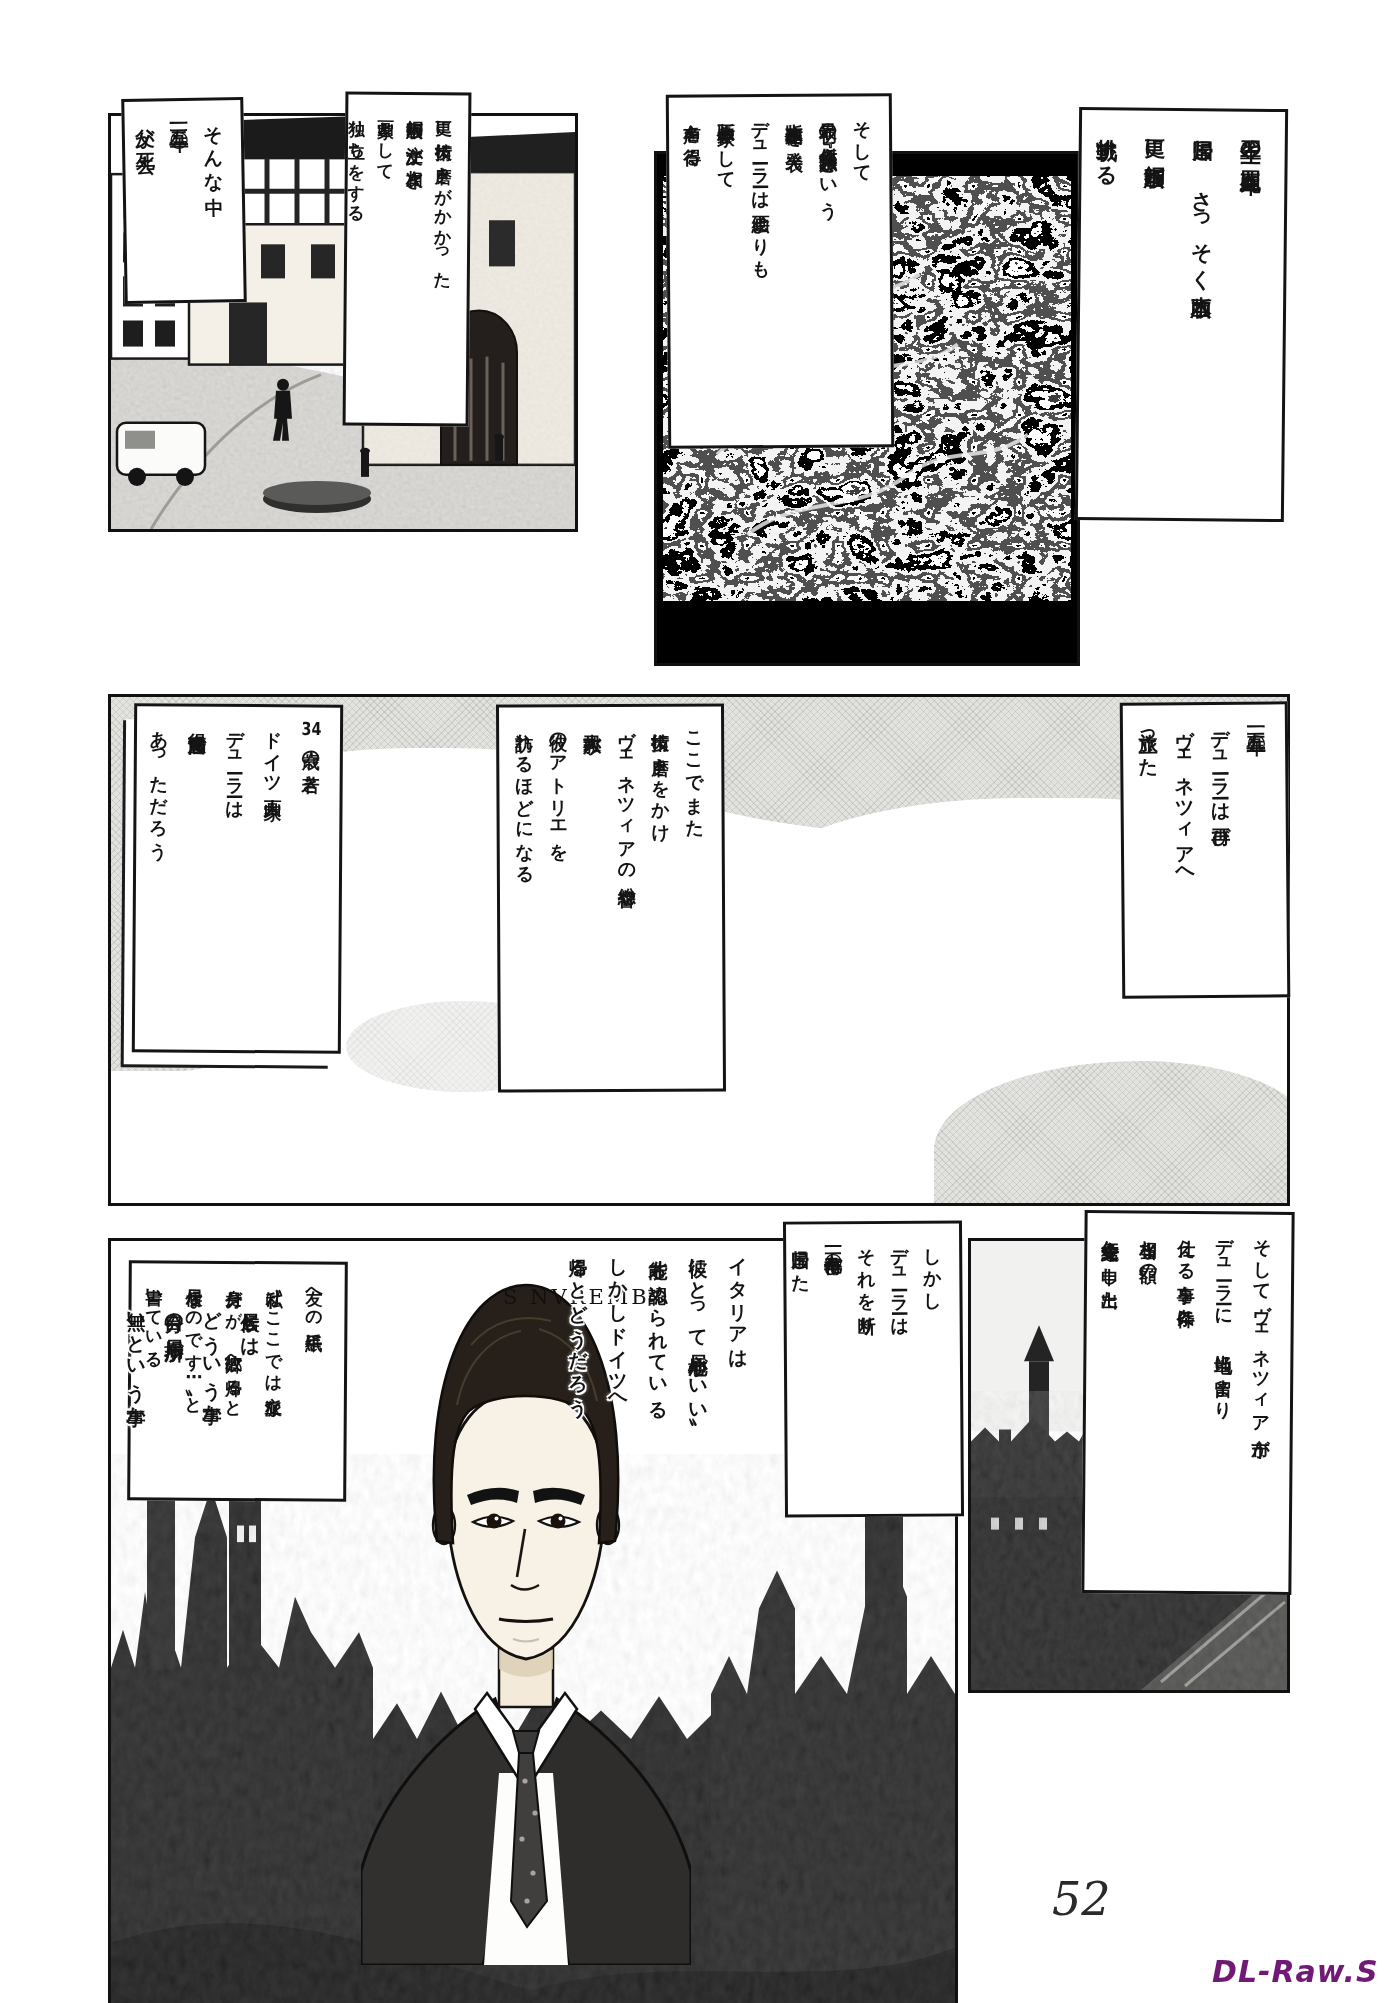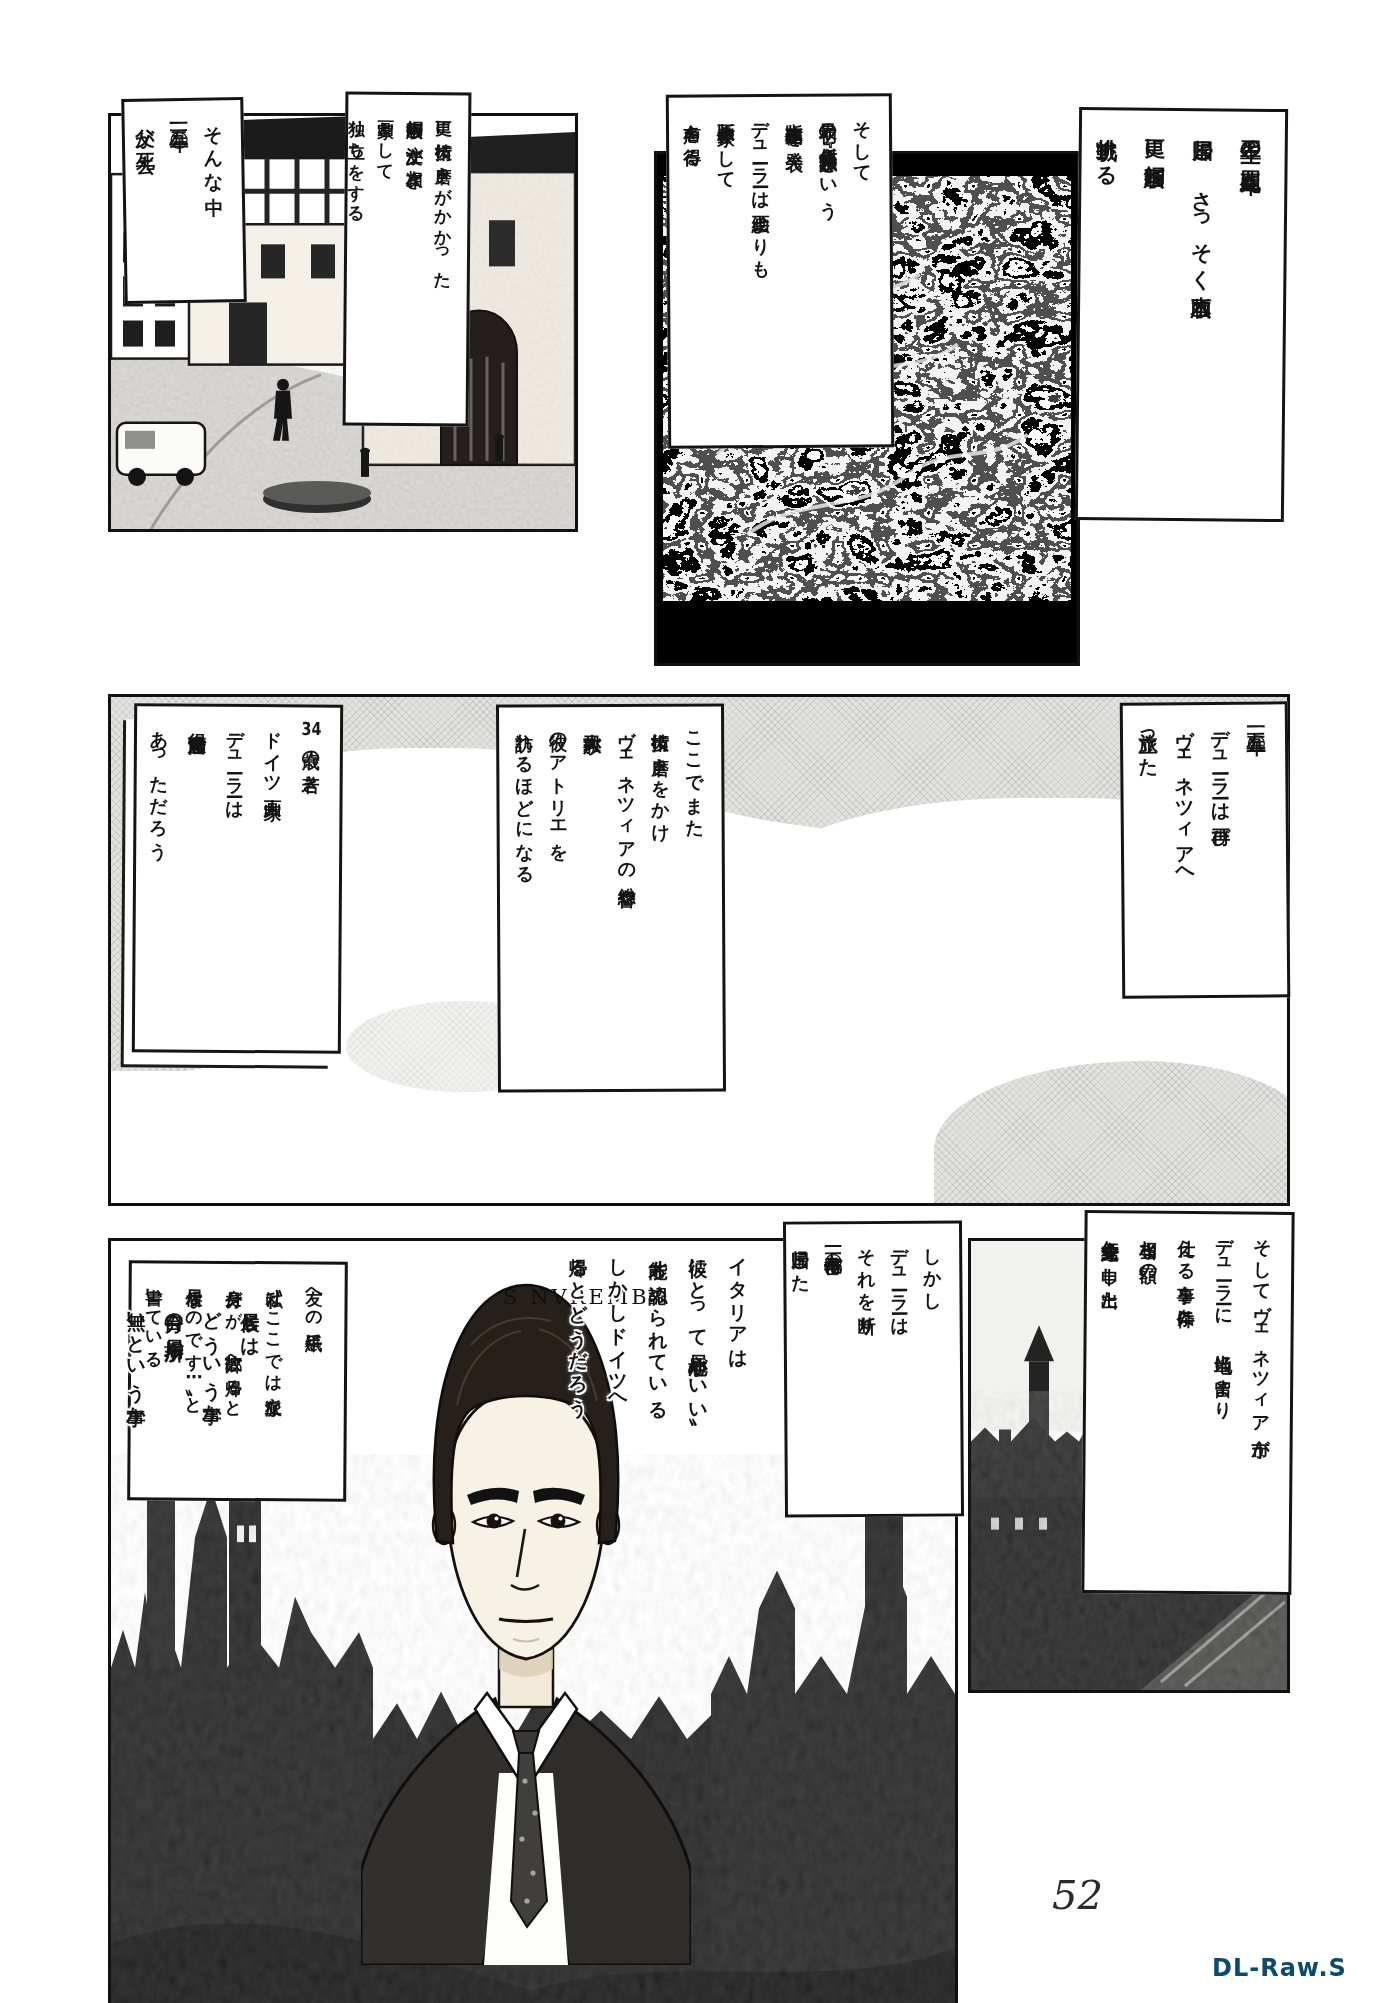--- a/index.html
+++ b/index.html
@@ -12,22 +12,22 @@
   .flo{position:absolute;box-sizing:border-box;font-weight:600;letter-spacing:1.5px;}
   .halo{text-shadow:0 0 2px #fff,0 0 4px #fff,0 0 5px #fff,1.5px 1.5px 0 #fff,-1.5px -1.5px 0 #fff,
         1.5px -1.5px 0 #fff,-1.5px 1.5px 0 #fff,0 2px 0 #fff,0 -2px 0 #fff;}
   .cline{display:block;}
   .tcy{text-combine-upright:all;}
   
   .hatch{background-color:#e2e2df;background-image:
      repeating-linear-gradient(45deg,rgba(40,40,40,.10) 0 1px,transparent 1px 5px),
      repeating-linear-gradient(-45deg,rgba(40,40,40,.10) 0 1px,transparent 1px 5px);}
   .blob{position:absolute;}
-  .pgnum{position:absolute;font-family:"DejaVu Serif",serif;font-style:italic;font-size:40px;color:#2a2a2a;}
-  .wmark{position:absolute;font-weight:bold;font-size:24px;letter-spacing:1px;color:#0c4a6e;}
+  .pgnum{position:absolute;font-family:"DejaVu Serif",serif;font-style:italic;font-size:46px;color:#2a2a2a;}
+  .wmark{position:absolute;font-weight:bold;font-size:30px;letter-spacing:1px;color:#701a75;font-style:italic;}
   .letterform{position:absolute;font-family:"DejaVu Serif",serif;font-size:21px;letter-spacing:3px;color:#101010;}
 </style>
 </head>
 <body>
 
 <div class="page">
 
   <div class="panel" style="left:108px;top:113px;width:470px;height:419px;">
     <svg width="100%" height="100%" viewBox="0 0 464 412" preserveAspectRatio="none">
       <defs>

